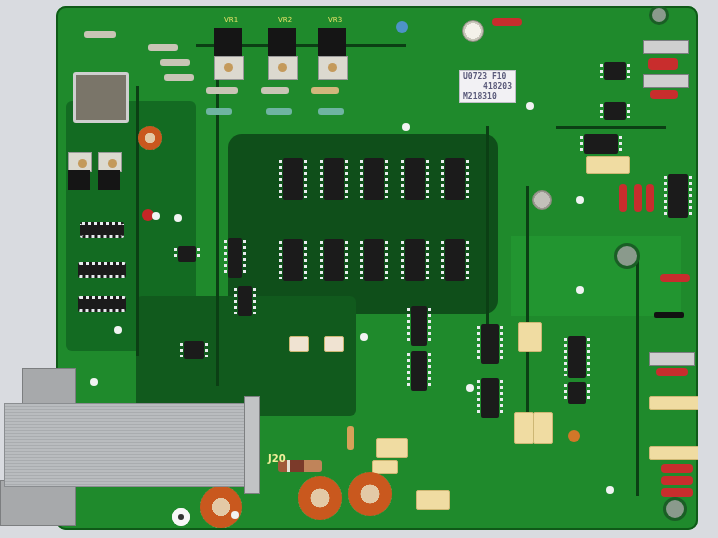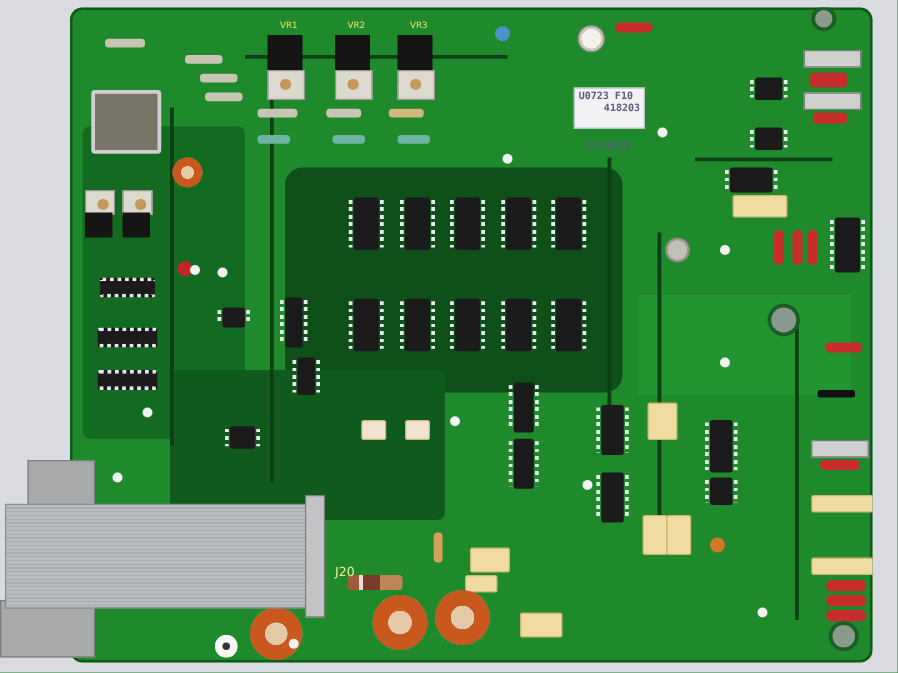--- a/index.html
+++ b/index.html
@@ -74,21 +74,21 @@
   <div class="res" style="left:255px;top:81px;width:28px;background:#d2b77c;"></div>
   <div class="res" style="left:150px;top:102px;width:26px;background:#6fb4a2;"></div>
   <div class="res" style="left:210px;top:102px;width:26px;background:#6fb4a2;"></div>
   <div class="res" style="left:262px;top:102px;width:26px;background:#6fb4a2;"></div>
 
   <div class="toroid" style="left:82px;top:120px;width:24px;height:24px;"></div>
 
   <div class="label-tag">
     <div>U0723 F10</div>
     <div style="text-align:right;">418203</div>
-    <div style="text-align:center;margin-top:20px;">M218310</div>
+    <div style="text-align:left;">M218310</div>
   </div>
 
   <div class="blue-dot" style="left:340px;top:15px;"></div>
   <div class="pot" style="left:406px;top:14px;width:20px;height:20px;"></div>
   <div class="redres" style="left:436px;top:12px;width:30px;height:8px;"></div>
 
   <div class="bracket" style="left:587px;top:34px;width:44px;height:12px;background:#cfcfcf;"></div>
   <div class="redres" style="left:592px;top:52px;width:30px;height:12px;"></div>
   <div class="bracket" style="left:587px;top:68px;width:44px;height:12px;background:#cfcfcf;"></div>
   <div class="redres" style="left:594px;top:84px;width:28px;height:9px;"></div>
@@ -158,21 +158,21 @@
   <div class="cap-y" style="left:316px;top:454px;width:24px;height:12px;"></div>
   <div class="cap-y" style="left:360px;top:484px;width:32px;height:18px;"></div>
 
   <div class="toroid" style="left:242px;top:470px;width:44px;height:44px;"></div>
   <div class="toroid" style="left:292px;top:466px;width:44px;height:44px;"></div>
   <div class="toroid" style="left:144px;top:480px;width:42px;height:42px;"></div>
 
   <div class="silk" style="left:168px;top:10px;">VR1</div>
   <div class="silk" style="left:222px;top:10px;">VR2</div>
   <div class="silk" style="left:272px;top:10px;">VR3</div>
-  <div class="silk" style="left:212px;top:447px;font-size:10px;font-weight:normal;color:#f0ee9a;">J20</div>
+  <div class="silk" style="left:212px;top:447px;font-size:10px;font-weight:bold;color:#f0ee9a;">J20</div>
 
   <div class="pad" style="left:175px;top:505px;"></div>
   <div class="pad" style="left:304px;top:327px;"></div>
   <div class="pad" style="left:520px;top:190px;"></div>
   <div class="pad" style="left:470px;top:96px;"></div>
   <div class="pad" style="left:346px;top:117px;"></div>
   <div class="pad" style="left:520px;top:280px;"></div>
   <div class="pad" style="left:550px;top:480px;"></div>
   <div class="pad" style="left:410px;top:378px;"></div>
   <div class="pad" style="left:96px;top:206px;"></div>

